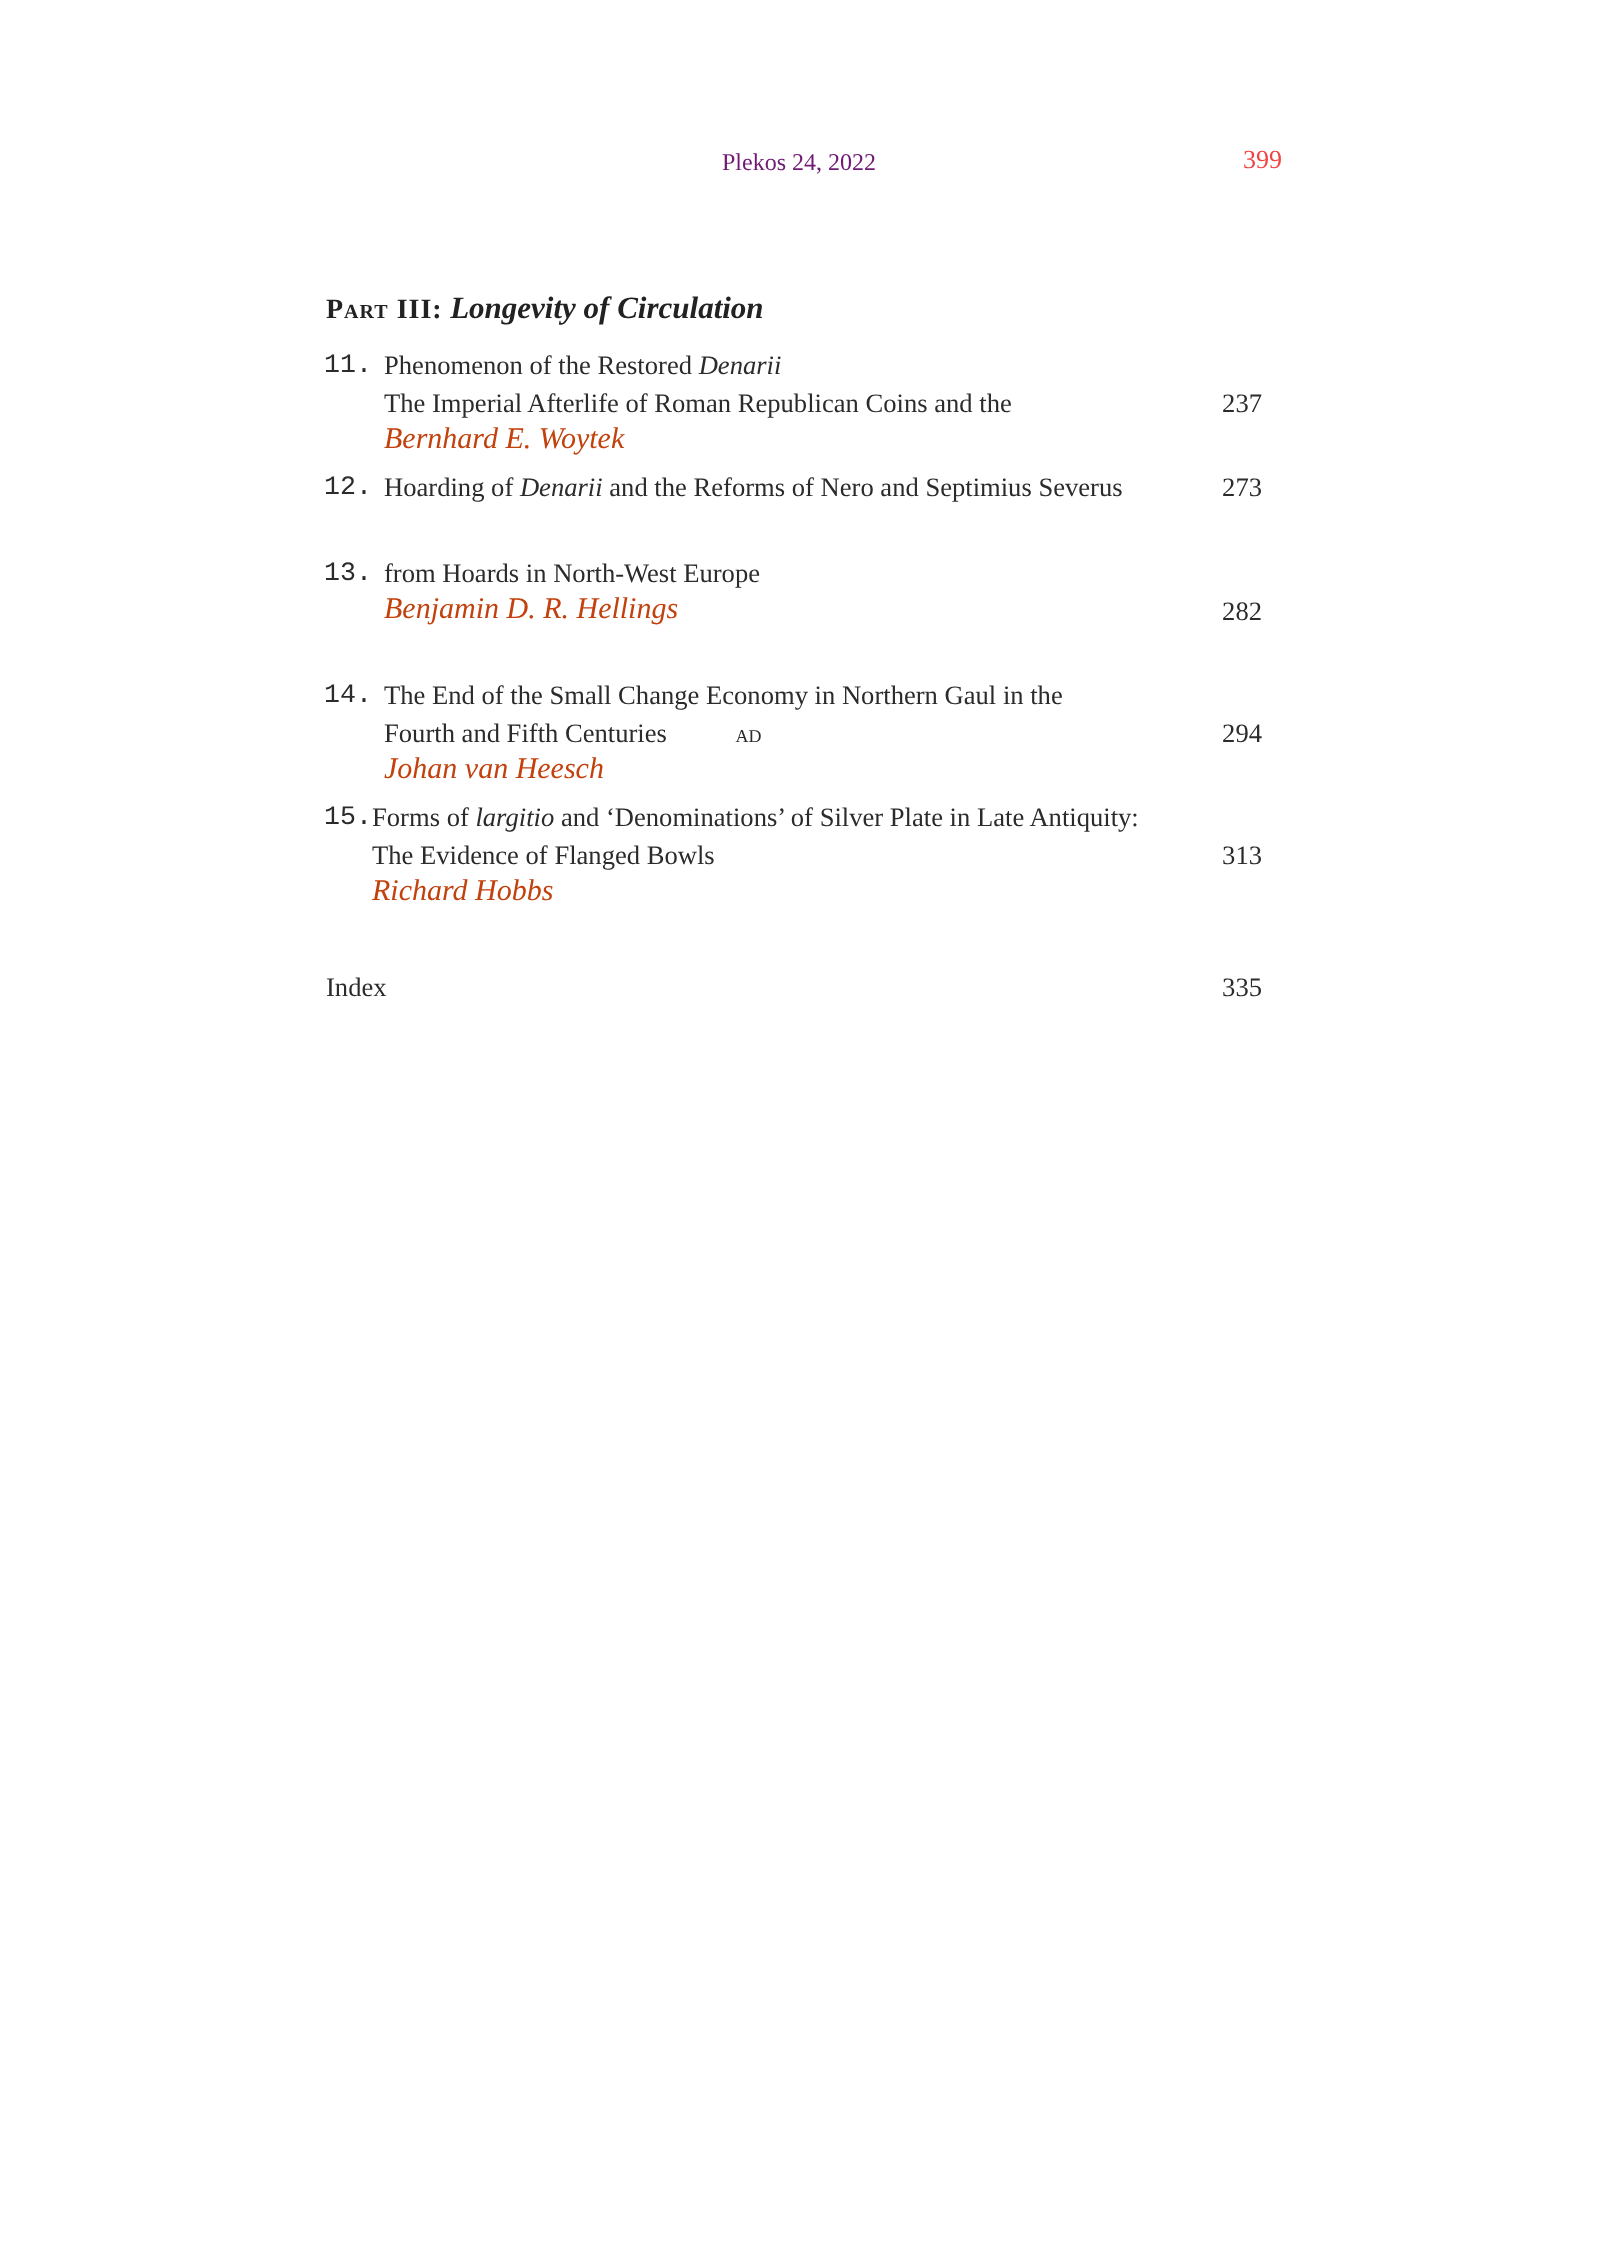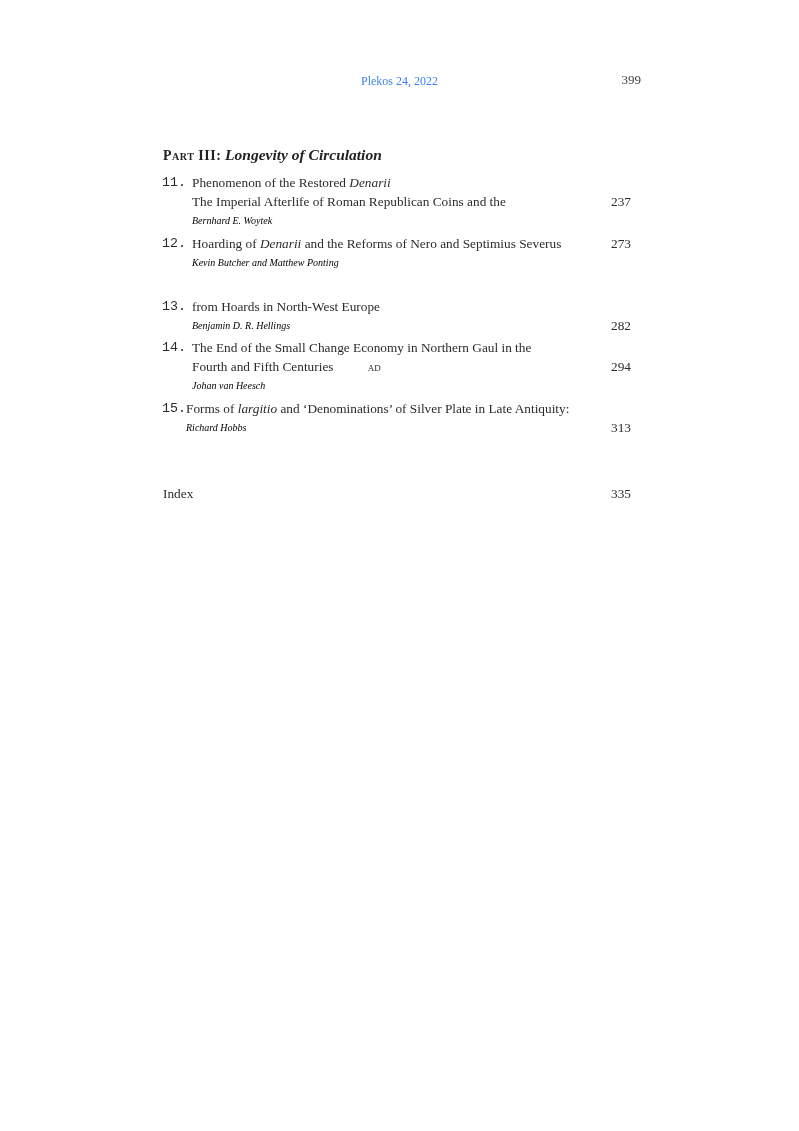--- a/index.html
+++ b/index.html
@@ -3,44 +3,44 @@
   <meta charset="utf-8">
   <style>
     html, body { margin: 0; padding: 0; background: #ffffff; }
     body {
       width: 799px; height: 1131px; position: relative; overflow: hidden;
       font-family: "Liberation Serif", "DejaVu Serif", serif;
       color: #2b2b2b;
     }
     .running-head {
       position: absolute; top: 74px; left: 0; width: 799px;
-      text-align: center; font-size: 12px; color: #3b82f6;
+      text-align: center; font-size: 12px; color: #701a75;
     }
     .folio {
       position: absolute; top: 72px; left: 598px; width: 43px;
-      text-align: right; font-size: 13px; color: #404040;
+      text-align: right; font-size: 13px; color: #ef4444;
     }
     .part-heading {
       position: absolute; top: 146px; left: 163px;
       font-size: 15px; color: #222;
     }
     .part-label {
       font-variant: small-caps; font-weight: bold; letter-spacing: 0.5px;
       font-size: 14px;
       margin-top: 24px;
     }
     .part-title { font-style: italic; font-weight: bold; font-size: 15.5px; text-align: right; }
     .toc-entry {
       position: absolute; left: 162px; width: 469px;
       font-size: 13.3px; line-height: 19px;
     }
     .toc-num { position: absolute; left: 0; top: 0; font-family: Liberation Mono, monospace; }
     .toc-body { margin-left: 30px; width: 405px; }
     .toc-page { position: absolute; right: 0; }
-    .toc-author { font-style: italic; font-size: 10px; color: #000000; }
+    .toc-author { font-style: italic; font-size: 15px; color: #c2410c; }
     .sc { font-variant: small-caps; margin-left: 31px; }
     .index-row {
       position: absolute; top: 486px; left: 163px; width: 468px;
       font-size: 13.3px;
     }
     .index-page { position: absolute; right: 0; top: 0; }
   </style>
 </head>
 <body>
 
@@ -59,26 +59,25 @@
     <div>The Imperial Afterlife of Roman Republican Coins and the</div>
     <div class="toc-author">Bernhard E. Woytek</div>
   </div>
   <span class="toc-page" style="top:19px;">237</span>
 </div>
 
 <div class="toc-entry" style="top:234px;">
   <span class="toc-num">12.</span>
   <div class="toc-body" style="width:420px;">
     <div style="white-space:nowrap;"><span>Hoarding of </span><i>Denarii</i><span> and the Reforms of Nero and Septimius Severus</span></div>
-    <div class="toc-author">Kevin Butcher and Matthew Ponting</div>
   </div>
   <span class="toc-page" style="top:0px;text-align:right;">273</span>
 </div>
 
-<div class="toc-entry" style="top:277px;margin-top:20px;">
+<div class="toc-entry" style="top:277px;">
   <span class="toc-num">13.</span>
   <div class="toc-body">
     <div>from Hoards in North-West Europe</div>
     <div class="toc-author">Benjamin D. R. Hellings</div>
   </div>
   <span class="toc-page" style="top:19px;">282</span>
 </div>
 
 <div class="toc-entry" style="top:338px;">
   <span class="toc-num">14.</span>
@@ -87,20 +86,21 @@
     <div><span>Fourth and Fifth Centuries </span><span class="sc">ad</span></div>
     <div class="toc-author">Johan van Heesch</div>
   </div>
   <span class="toc-page" style="top:19px;">294</span>
 </div>
 
 <div class="toc-entry" style="top:399px;">
   <span class="toc-num">15.</span>
   <div class="toc-body" style="width:440px;margin-left:24px;">
     <div style="white-space:nowrap;"><span>Forms of </span><i>largitio</i><span> and ‘Denominations’ of Silver Plate in Late Antiquity:</span></div>
+    <div>The Evidence of Flanged Bowls</div>
     <div class="toc-author">Richard Hobbs</div>
   </div>
   <span class="toc-page" style="top:19px;">313</span>
 </div>
 
 <div class="index-row">
   <span>Index</span>
   <span class="index-page">335</span>
 </div>
 

